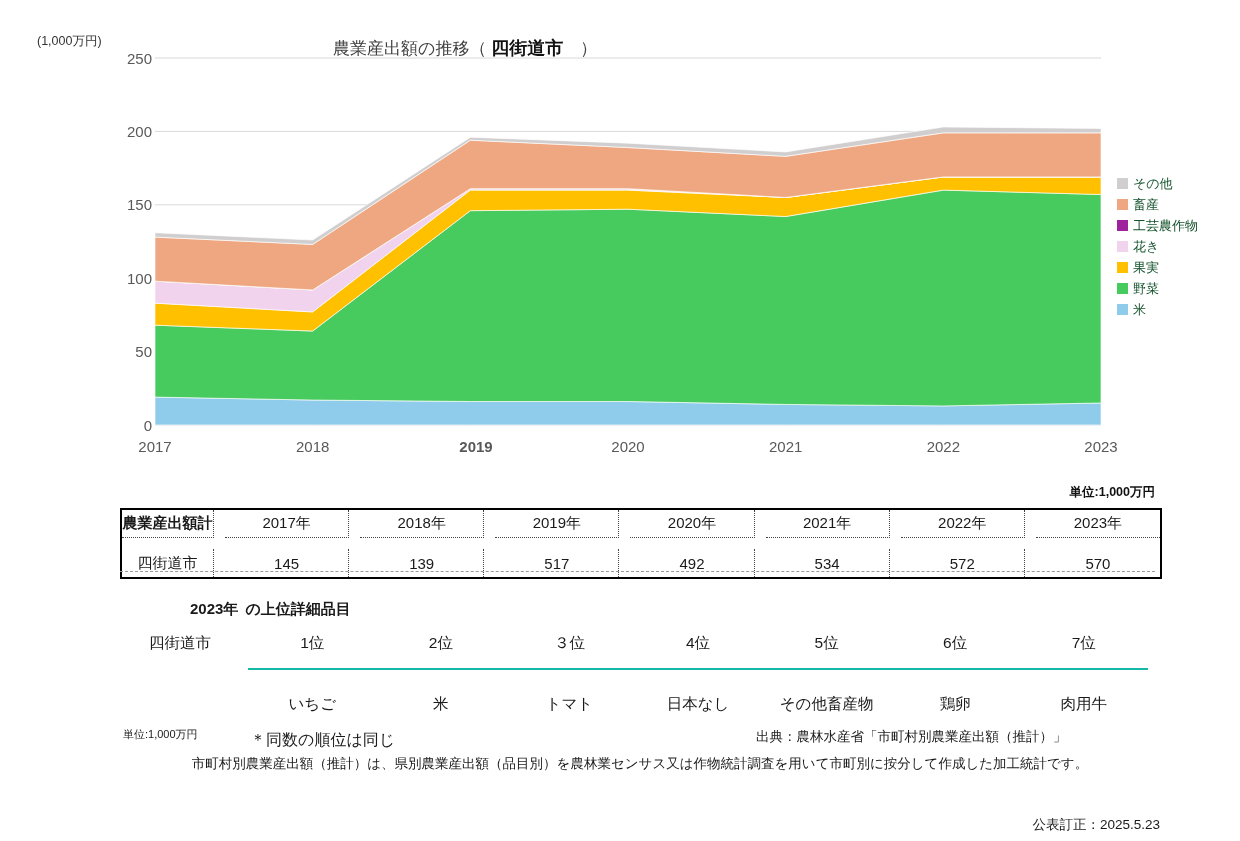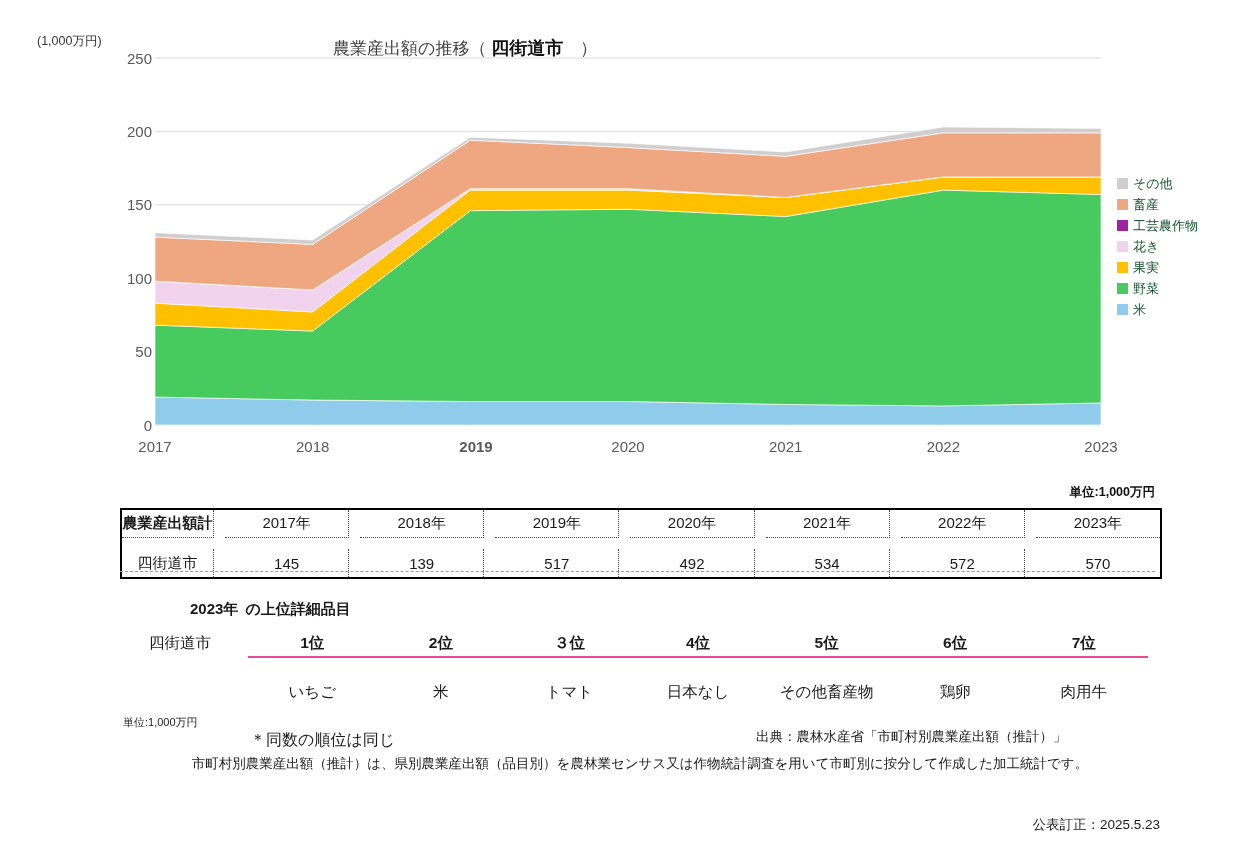--- a/index.html
+++ b/index.html
@@ -31,21 +31,21 @@
   .table-underline{left:120px;top:571px;width:1035px;border-top:1px dashed #9a9a9a;height:0;}
 
   
   .rank-title{left:190px;top:600px;font-size:15px;font-weight:bold;}
   .rank-title .sp{display:inline-block;width:7px;}
   .rank-block{left:112px;top:633px;width:1044px;}
   .rank-row{display:flex;}
   .rank-label{width:136px;text-align:center;font-size:15.5px;}
   .rank-cols{display:flex;width:900px;}
   .rank-cols > div{flex:1;text-align:center;}
-  .rank-head-row .rank-cols{border-bottom:2px solid #ec4899;padding-bottom:2px;font-weight:bold;}
+  .rank-head-row .rank-cols{border-bottom:2px solid #14b8a6;padding-bottom:14px;}
   .rank-head-row{font-size:15.5px;}
   .rank-items-row{margin-top:24px;font-size:15.5px;}
   .rank-values-row{margin-top:12px;font-size:16px;}
   .rank-unit{width:136px;font-size:11px;text-align:left;padding-left:11px;display:flex;align-items:center;}
 
   
   .note-tie{left:250px;top:730px;font-size:16px;}
   .note-source{left:756px;top:728px;font-size:13.5px;}
   .note-desc{left:120px;top:755px;width:1040px;text-align:center;font-size:13.5px;}
   .note-correction{left:860px;top:816px;width:300px;text-align:right;font-size:13.5px;}

